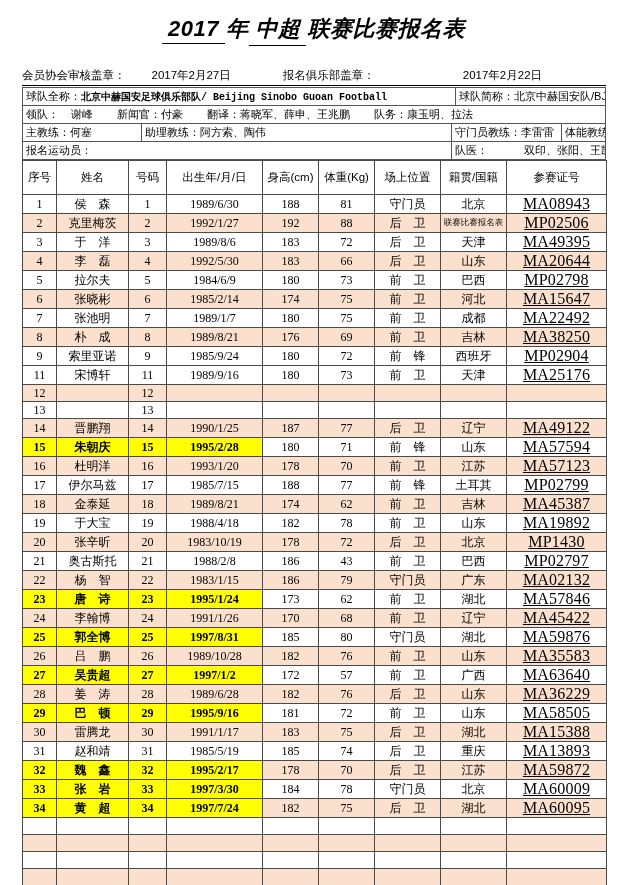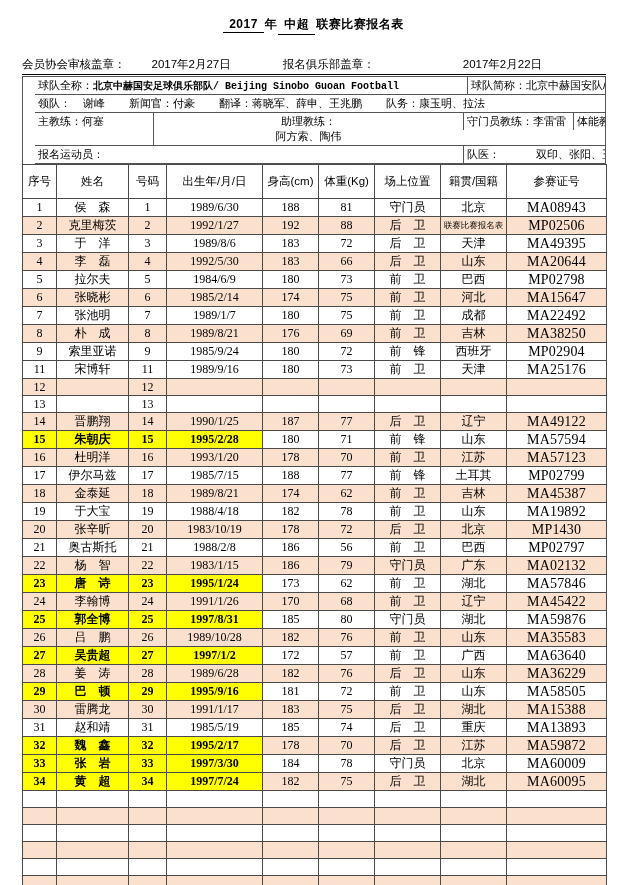--- a/index.html
+++ b/index.html
@@ -25,24 +25,25 @@
   }
 
   
   .title-row {
     text-align: center;
     padding-top: 14px;
     padding-bottom: 2px;
   }
   .title-row .title-inner {
     display: inline-block;
-    font-size: 12px;
+    font-size: 22px;
     font-weight: bold;
     letter-spacing: 0.5px;
     white-space: nowrap;
+    font-style: italic;
   }
   .title-blank {
     display: inline-block;
     border-bottom: 1.4px solid #000;
     padding: 0 6px 1px 6px;
   }
   .title-plain {
     display: inline-block;
     padding: 0 1px;
   }
@@ -65,40 +66,39 @@
   .info {
     margin: 1px 22px 0 22px;
     border: 1.2px solid #555;
     border-bottom: none;
     font-size: 11px;
   }
   .info-row {
     display: flex;
     border-bottom: 1.2px solid #555;
     min-height: 15px;
-    align-items: flex-start;
-    margin-left: 12px;
+    align-items: flex-end;
   }
   .info-cell {
     padding: 1px 3px;
     box-sizing: border-box;
     white-space: nowrap;
     overflow: hidden;
     display: flex;
     align-items: center;
     min-height: 15px;
   }
   .info-cell + .info-cell { border-left: 1.2px solid #555; }
   .mono { font-family: "Liberation Mono", "DejaVu Sans Mono", monospace; font-size: 10px; font-weight: bold; }
 
   .w-fullname { width: 432px; }
   .w-shortname { flex: 1; }
   .w-staffall { width: 100%; }
   .w-head { width: 118px; }
-  .w-assist { width: 310px; flex-direction: column; }
+  .w-assist { width: 310px; }
   .w-gk { width: 110px; }
   .w-fit { flex: 1; }
   .w-athlete { width: 428px; }
   .w-doctor { flex: 1; gap: 36px; }
 
   .info-gap { display:inline-block; }
   .g-12 { width: 12px; }
   .g-24 { width: 24px; }
 
   
@@ -134,21 +134,21 @@
   col.c-pos    { width: 66px; }
   col.c-nat    { width: 66px; }
   col.c-cert   { width: 100px; }
 
   tr.band td { background: #fbe0cd; }
   tr.plain td { background: #ffffff; }
 
   td.hl { background: #ffff00 !important; font-weight: bold; }
 
   td.serif { font-family: "Liberation Serif", "DejaVu Serif", serif; font-size: 12px; }
-  td.cert  { font-family: "Liberation Serif", "DejaVu Serif", serif; font-size: 14px; letter-spacing: 0.2px;}
+  td.cert  { font-family: "Liberation Serif", "DejaVu Serif", serif; font-size: 16px; letter-spacing: 0.2px; text-decoration: underline;}
   td.nat-small { font-size: 8.5px; }
 
   
   .footer {
     margin: 8px 22px 0 22px;
     font-size: 11px;
     position: relative;
     height: 44px;
   }
   .kit-block { position: absolute; left: 30px; top: 0; }
@@ -475,21 +475,21 @@
           <td class="serif">后　卫</td>
           <td class="serif">北京</td>
           <td class="cert">MP1430</td>
         </tr>
         <tr class="plain">
           <td class="serif">21</td>
           <td class="serif">奥古斯托</td>
           <td class="serif">21</td>
           <td class="serif">1988/2/8</td>
           <td class="serif">186</td>
-          <td class="serif">56</td>
+          <td class="serif">43</td>
           <td class="serif">前　卫</td>
           <td class="serif">巴西</td>
           <td class="cert">MP02797</td>
         </tr>
         <tr class="band">
           <td class="serif">22</td>
           <td class="serif">杨　智</td>
           <td class="serif">22</td>
           <td class="serif">1983/1/15</td>
           <td class="serif">186</td>

